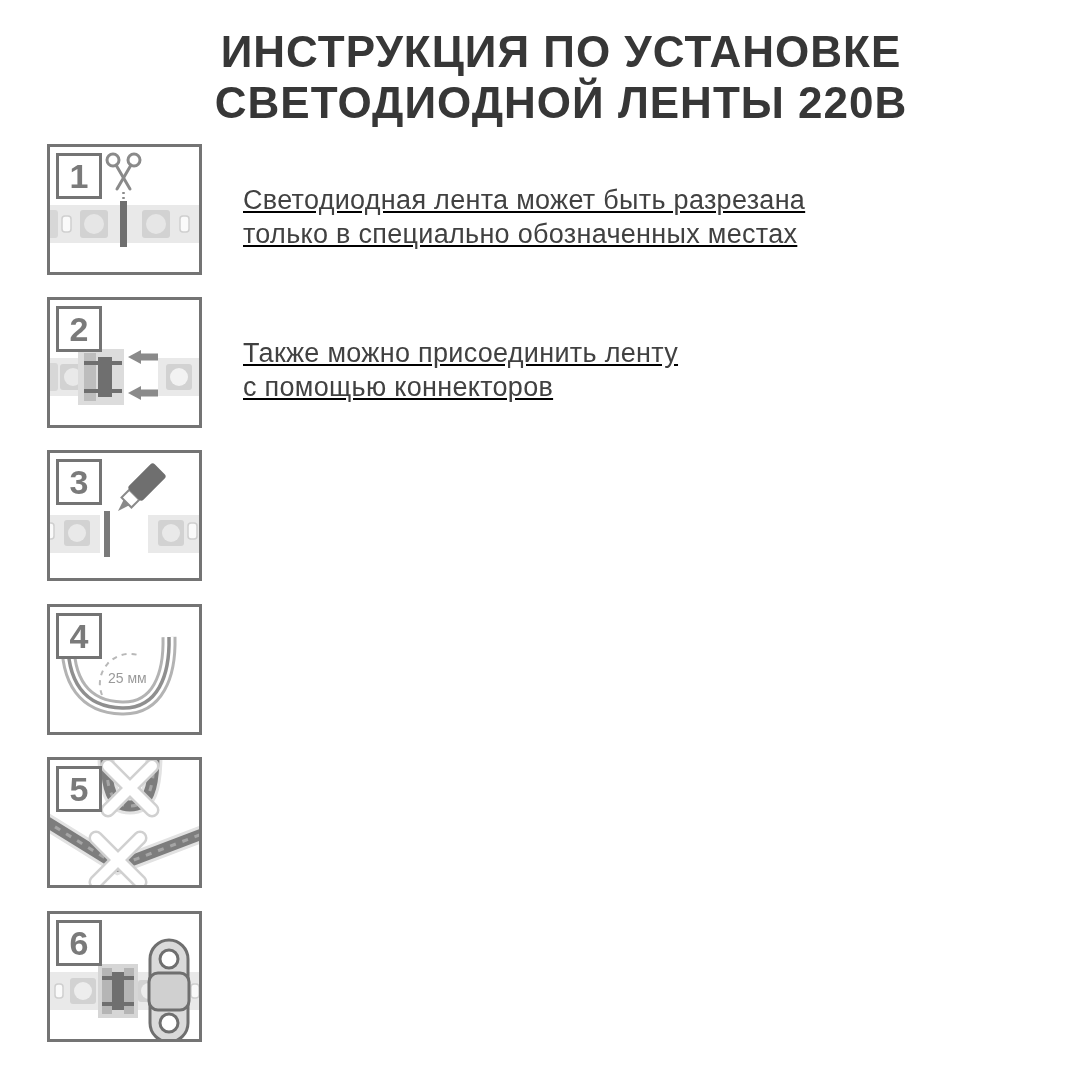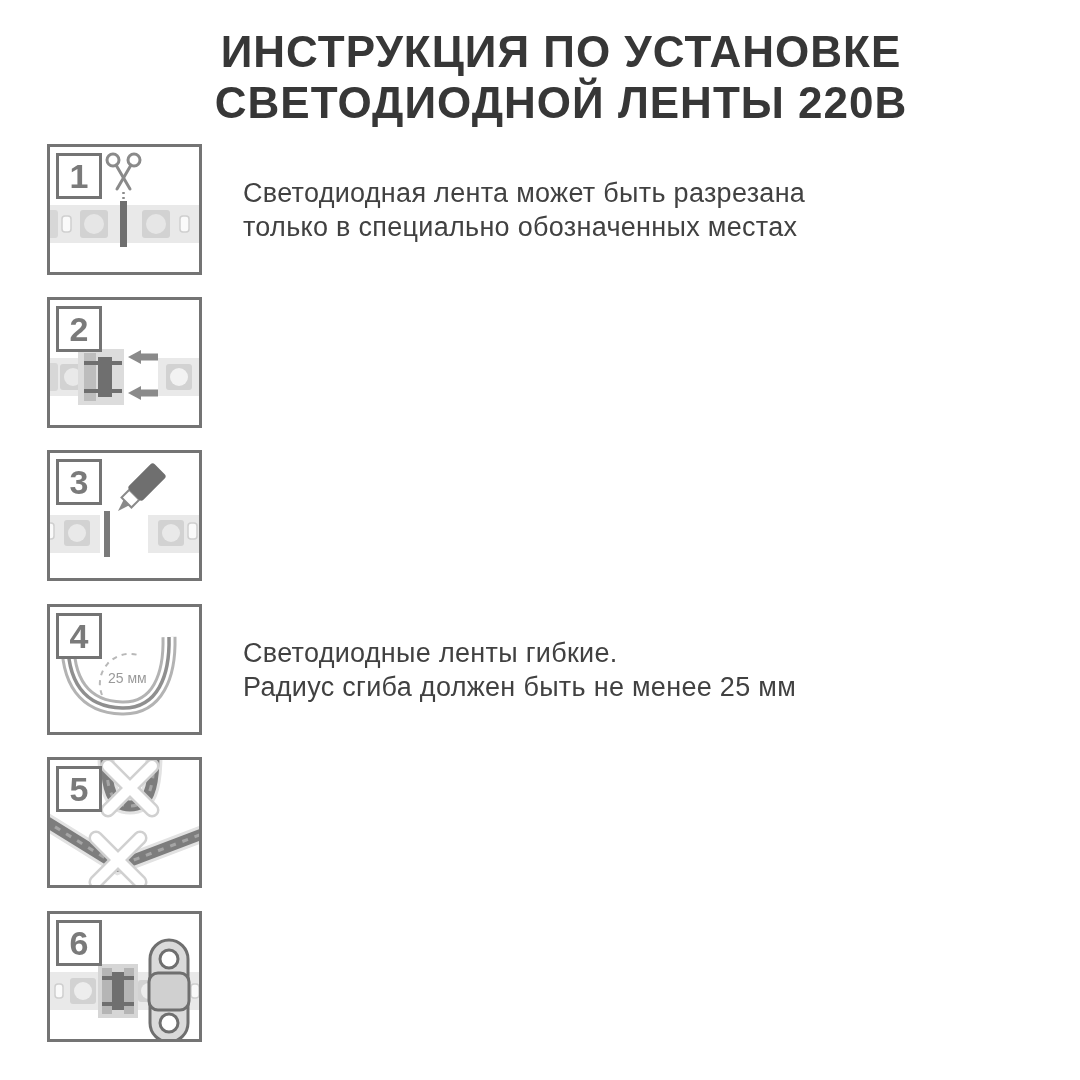--- a/index.html
+++ b/index.html
@@ -34,23 +34,23 @@
   .badge{
     position:absolute;top:6px;left:6px;
     width:40px;height:40px;
     border:3px solid #747474;
     background:#ffffff;
     display:flex;align-items:center;justify-content:center;
     font-size:34px;font-weight:700;color:#7a7a7a;
     z-index:2;
   }
   .text-wrap{
-    position:absolute;left:196px;top:0;
+    position:absolute;left:196px;top:7px;
     height:131px;width:790px;
-    display:flex;align-items:center;
+    display:flex;align-items:center;text-decoration:underline;
   }
   .step-text{
     margin:0;
     font-size:27px;
     line-height:34px;
     letter-spacing:0.3px;
     color:#414141;
     white-space:pre-line;
   }
   .r25{font-size:14px;fill:#9a9a9a;font-family:"Liberation Sans",sans-serif;}
@@ -110,20 +110,24 @@
         <line x1="34" y1="63" x2="72" y2="63" stroke="#6f6f6f" stroke-width="4"></line>
         <line x1="34" y1="91" x2="72" y2="91" stroke="#6f6f6f" stroke-width="4"></line>
         <g fill="#8a8a8a">
           <polygon points="78,57 91,50 91,64"></polygon>
             <rect x="90" y="53.5" width="18" height="7"></rect>
           <polygon points="78,93 91,86 91,100"></polygon>
             <rect x="90" y="89.5" width="18" height="7"></rect>
         </g>
       </svg>
     </div>
+    <div class="text-wrap" style="left:196px">
+      <p class="step-text">Также можно присоединить ленту
+с помощью коннекторов</p>
+    </div>
   </section>
 
   <section class="step" style="top:450px">
     <div class="illus">
       <div class="badge">
         <span>3</span>
       </div>
       <svg width="149" height="125" viewBox="0 0 149 125">
         <rect x="0" y="62" width="50" height="38" fill="#e9e9e9"></rect>
         <rect x="-5" y="70" width="9" height="16" rx="3" fill="#fafafa" stroke="#cfcfcf" stroke-width="1.5"></rect>
@@ -148,24 +152,20 @@
       <div class="badge">
         <span>4</span>
       </div>
       <svg width="149" height="125" viewBox="0 0 149 125">
         <path d="M 18,28 C 16,75 35,100 72,101 C 108,102 120,68 119,30" fill="none" stroke="#b3b3b3" stroke-width="15"></path>
         <path d="M 18,28 C 16,75 35,100 72,101 C 108,102 120,68 119,30" fill="none" stroke="#ffffff" stroke-width="9"></path>
         <path d="M 18,28 C 16,75 35,100 72,101 C 108,102 120,68 119,30" fill="none" stroke="#8f8f8f" stroke-width="3.5"></path>
         <path d="M 52,88 A 30 30 0 0 1 88,48" fill="none" stroke="#b8b8b8" stroke-width="2" stroke-dasharray="5 5"></path>
         <text class="r25" x="58" y="76">25 мм</text>
       </svg>
-    </div>
-    <div class="text-wrap" style="left:196px">
-      <p class="step-text">Светодиодные ленты гибкие.
-Радиус сгиба должен быть не менее 25 мм</p>
     </div>
   </section>
 
   <section class="step" style="top:757px">
     <div class="illus">
       <div class="badge">
         <span>5</span>
       </div>
       <svg width="149" height="125" viewBox="0 0 149 125">
         <path d="M 56,-6 C 56,30 62,46 80,46 C 98,46 104,30 104,-6" fill="none" stroke="#e2e2e2" stroke-width="17"></path>

